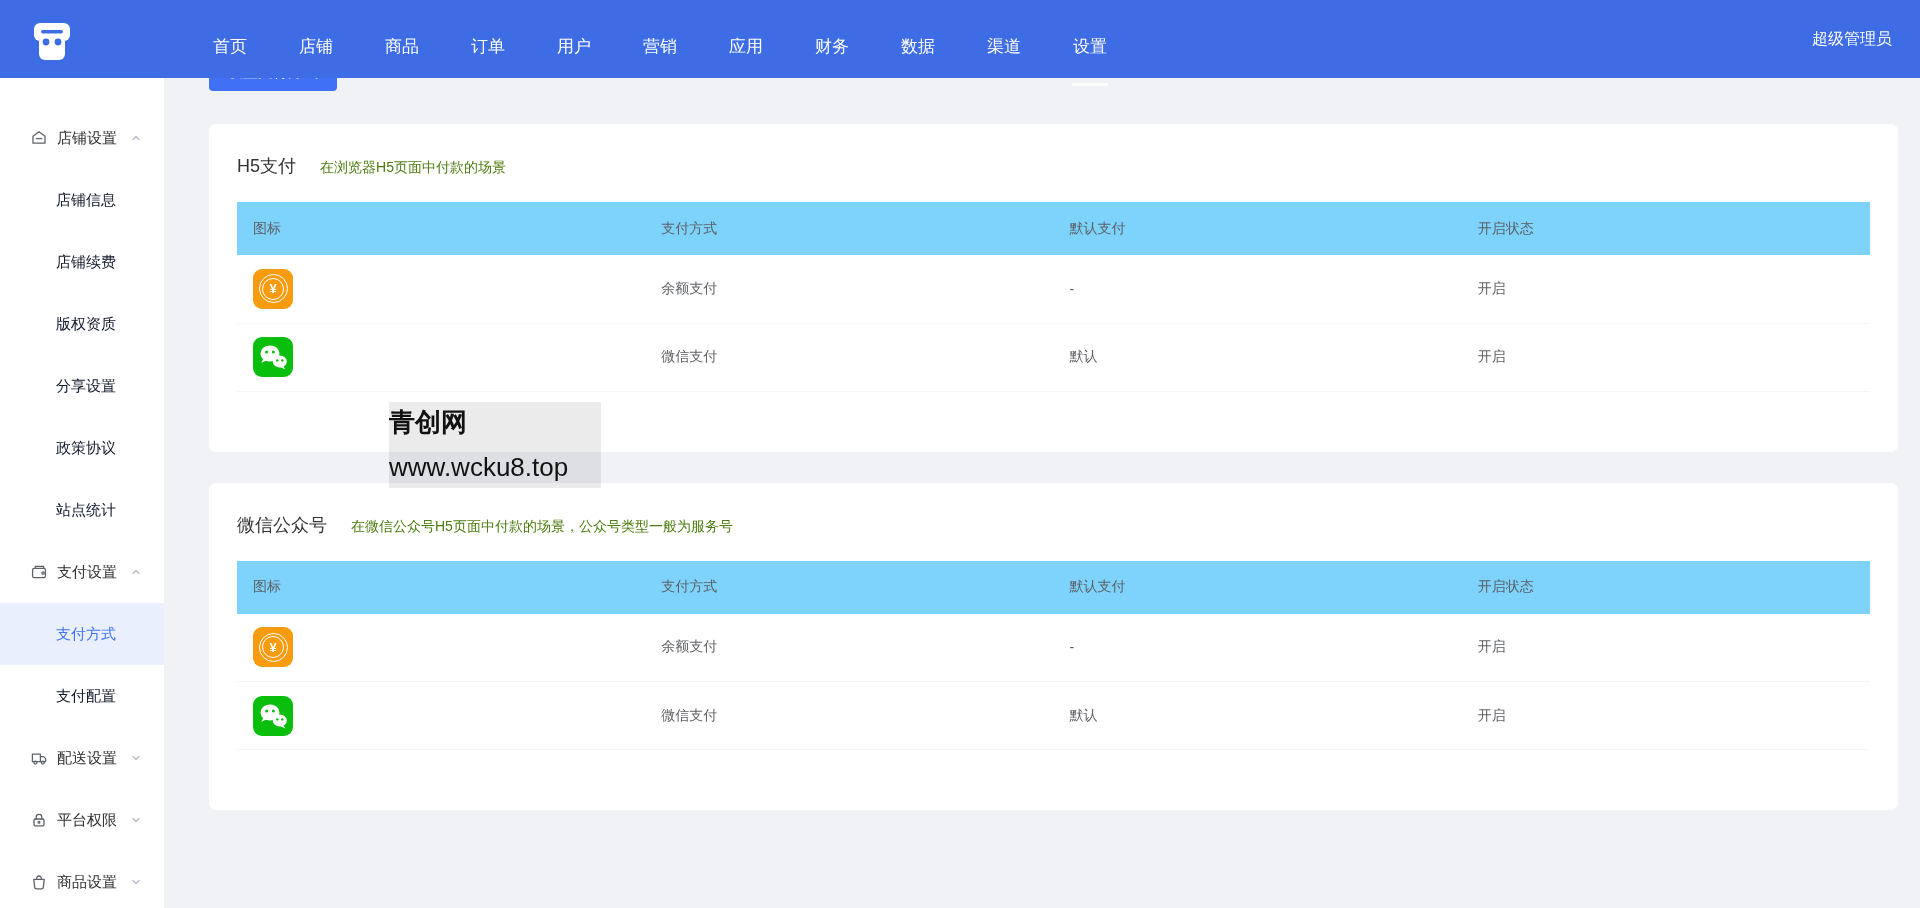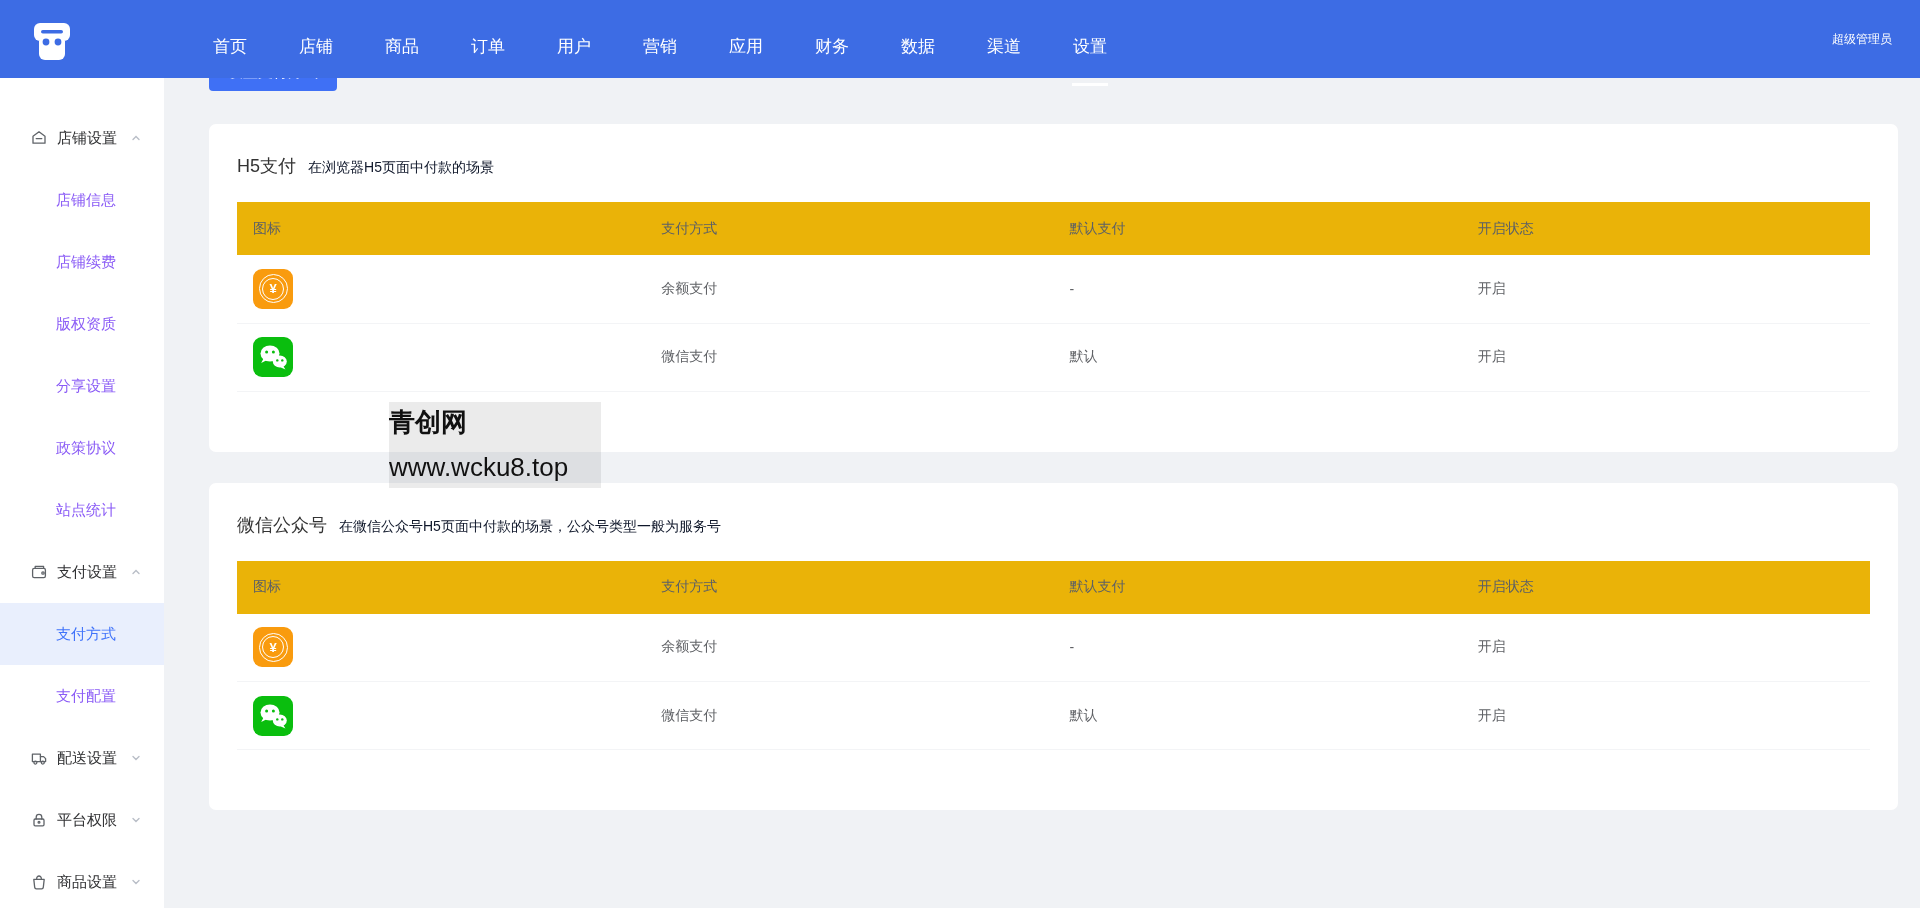--- a/index.html
+++ b/index.html
@@ -19,60 +19,60 @@
   .nav { display:flex; margin-left:142px; gap:52px; height:78px; }
   .nav-item {
     color:#ffffff; font-size:17px; height:92px; display:flex; align-items:center;
     position:relative; cursor:pointer; white-space:nowrap;
   }
   .nav-item.active::after {
     content:""; position:absolute; left:50%; transform:translateX(-50%);
     bottom:6px; width:36px; height:3px; background:#ffffff;
   }
   .topbar .user {
-    margin-left:auto; margin-right:28px; color:#ffffff; font-size:12px; cursor:pointer;
+    margin-left:auto; margin-right:28px; color:#ffffff; font-size:16px; cursor:pointer;
     white-space:nowrap;
   }
 
   
   .sidebar {
     position:fixed; top:78px; left:0; bottom:0; width:164px;
     background:#ffffff; padding-top:29px; z-index:40;
   }
   .side-section {
     height:62px; display:flex; align-items:center;
     padding:0 22px 0 30px; font-size:15px; color:#303133; cursor:pointer;
   }
   .side-section .s-icon { width:18px; height:18px; flex:0 0 auto; display:flex; }
   .side-section .s-label { margin-left:9px; }
   .side-section .chev { margin-left:auto; display:flex; }
   .side-item {
     height:62px; display:flex; align-items:center;
-    padding-left:56px; font-size:15px; color:#8b5cf6; cursor:pointer;
+    padding-left:56px; font-size:15px; color:#0f172a; cursor:pointer;
   }
   .side-item.active { background:#e9effd; color:#4073fa; }
 
   
   .main { margin-left:188px; padding:53px 22px 0 21px; }
   .btn-primary {
     display:inline-block; background:#3f70f5; color:#fff; font-size:15px;
     height:38px; line-height:38px; padding:0 19px; border:none; border-radius:4px;
     cursor:pointer; font-family:inherit;
   }
   .card {
     background:#ffffff; border-radius:7px; padding:30px 28px 60px; margin-top:33px;
   }
   .card + .card { margin-top:31px; }
   .card-head { display:flex; align-items:baseline; }
   .card-title { font-size:18px; color:#333333; }
-  .card-sub { font-size:14px; color:#0f172a; margin-left:12px; }
+  .card-sub { font-size:14px; color:#4d7c0f; margin-left:24px; }
 
   table.pay-table { width:100%; border-collapse:collapse; margin-top:24px; }
   .pay-table th {
-    height:53px; background:#eab308; font-weight:400; font-size:14px;
+    height:53px; background:#7dd3fc; font-weight:400; font-size:14px;
     color:#5c6066; text-align:left; padding-left:16px; width:25%;
   }
   .pay-table td {
     height:68px; font-size:14px; color:#606266; padding-left:16px;
     border-bottom:1px solid #f3f4f6; background:#ffffff;
   }
 
   
   .pay-icon {
     width:40px; height:40px; border-radius:9px;

